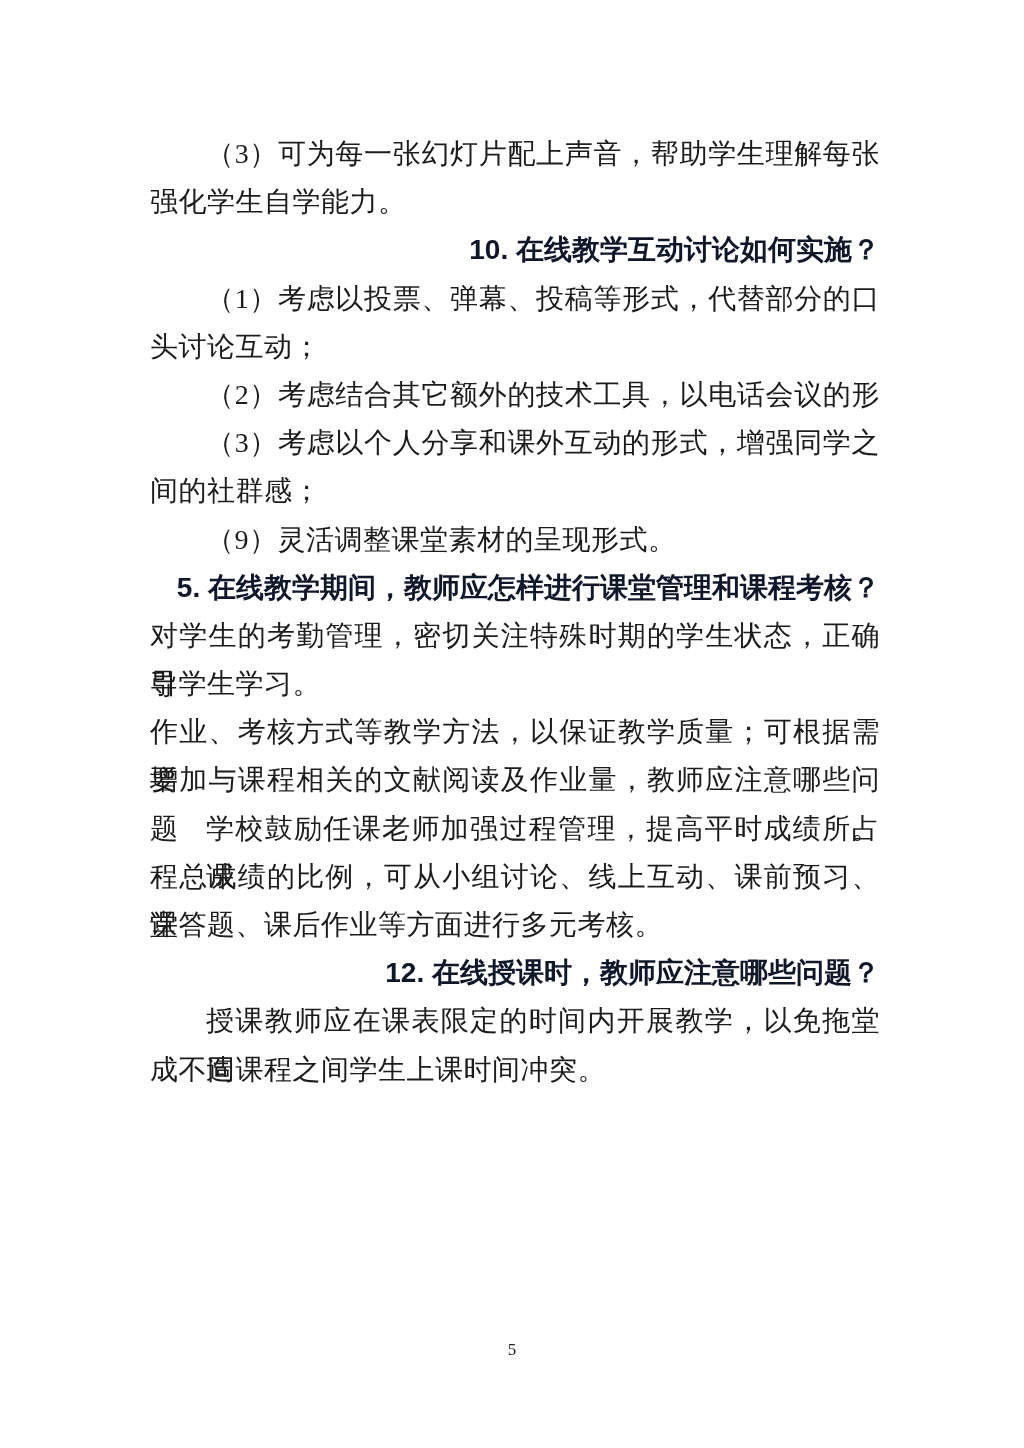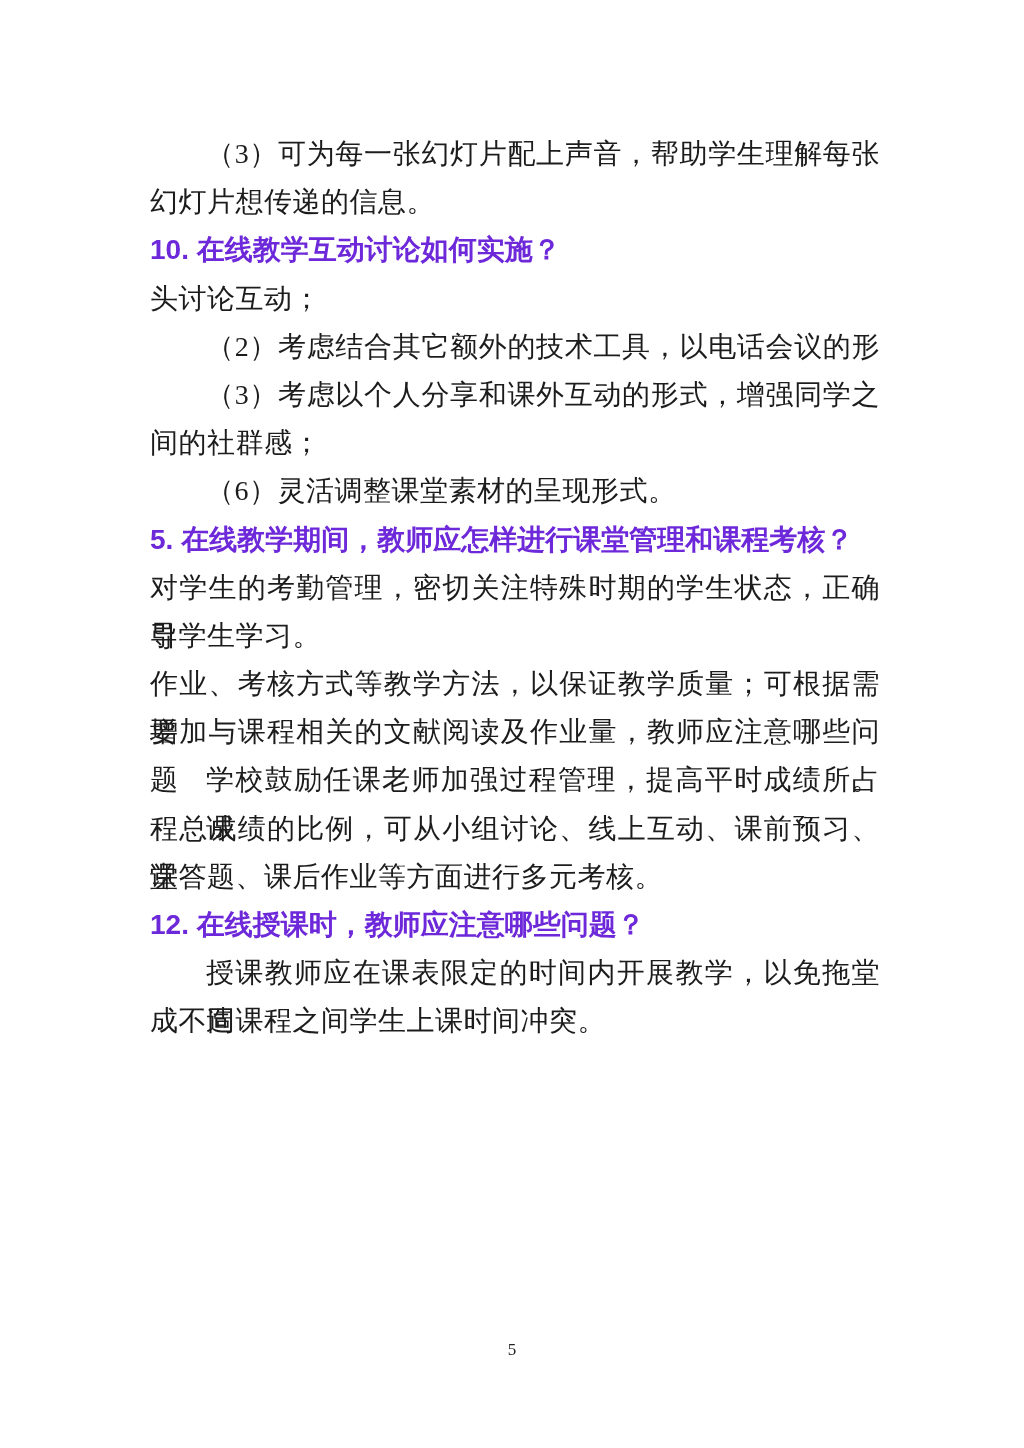--- a/index.html
+++ b/index.html
@@ -32,48 +32,50 @@
   .line.indent {
     padding-left: 56px;
   }
   .line.full {
     text-align: justify;
     text-align-last: justify;
   }
   .line.heading {
     font-family: "Liberation Sans", "DejaVu Sans", sans-serif;
     font-weight: bold;
-    color: #6d28d9;
+    color: #0f172a;
     letter-spacing: 0;
+    text-align: right;
   }
   .page-number {
     position: absolute;
     top: 1338px;
     left: 0;
     width: 1024px;
     text-align: center;
     font-size: 17px;
     line-height: 24px;
     color: #222222;
     font-family: "Liberation Serif", "DejaVu Serif", serif;
   }
 </style>
 </head>
 <body>
 
 <div class="page">
   <div class="content" id="content">
       <div class="line indent full">（3）可为每一张幻灯片配上声音，帮助学生理解每张</div>
-      <div class="line">幻灯片想传递的信息。</div>
+      <div class="line">强化学生自学能力。</div>
       <div class="line heading">10. 在线教学互动讨论如何实施？</div>
+      <div class="line indent full">（1）考虑以投票、弹幕、投稿等形式，代替部分的口</div>
       <div class="line">头讨论互动；</div>
       <div class="line indent full">（2）考虑结合其它额外的技术工具，以电话会议的形</div>
       <div class="line indent full">（3）考虑以个人分享和课外互动的形式，增强同学之</div>
       <div class="line">间的社群感；</div>
-      <div class="line indent">（6）灵活调整课堂素材的呈现形式。</div>
+      <div class="line indent">（9）灵活调整课堂素材的呈现形式。</div>
       <div class="line heading">5. 在线教学期间，教师应怎样进行课堂管理和课程考核？</div>
       <div class="line full">对学生的考勤管理，密切关注特殊时期的学生状态，正确引</div>
       <div class="line">导学生学习。</div>
       <div class="line full">作业、考核方式等教学方法，以保证教学质量；可根据需要</div>
       <div class="line full">增加与课程相关的文献阅读及作业量，教师应注意哪些问题。</div>
       <div class="line indent full">学校鼓励任课老师加强过程管理，提高平时成绩所占课</div>
       <div class="line full">程总成绩的比例，可从小组讨论、线上互动、课前预习、课</div>
       <div class="line">堂答题、课后作业等方面进行多元考核。</div>
       <div class="line heading">12. 在线授课时，教师应注意哪些问题？</div>
       <div class="line indent full">授课教师应在课表限定的时间内开展教学，以免拖堂造</div>

